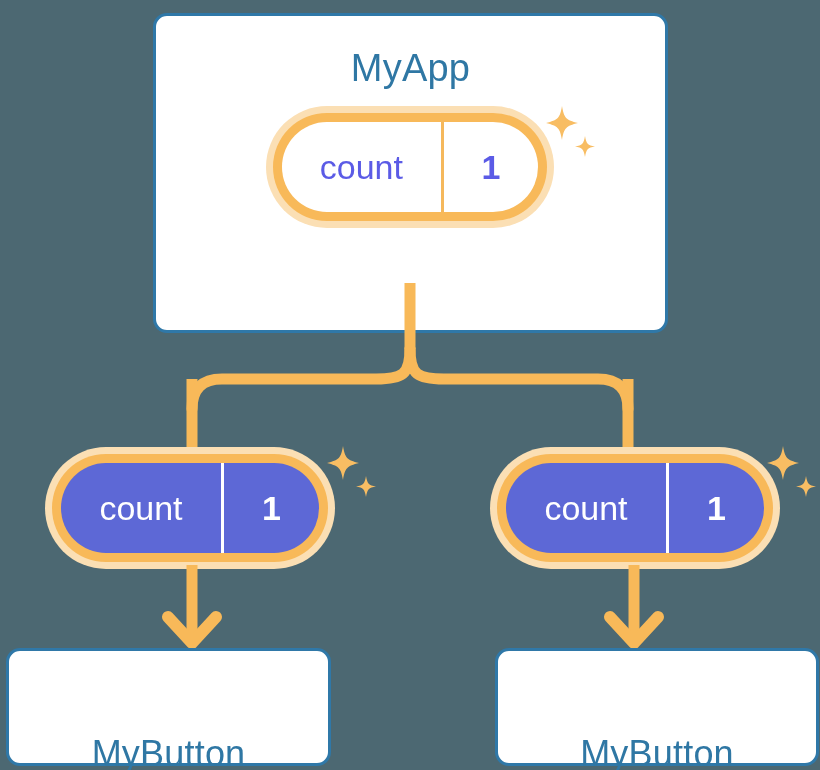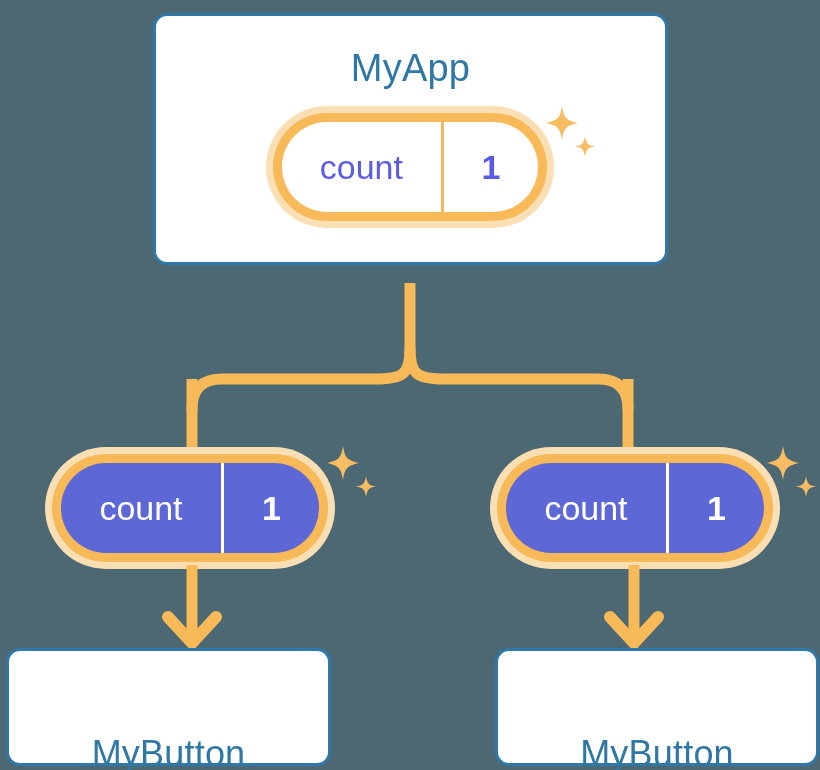--- a/index.html
+++ b/index.html
@@ -24,21 +24,21 @@
     position: absolute;
     background: #ffffff;
     border: 3px solid #2f78a8;
     border-radius: 14px;
     box-sizing: border-box;
   }
   #app-card {
     left: 153px;
     top: 13px;
     width: 515px;
-    height: 252px;
+    height: 320px;
   }
   .card-title {
     position: absolute;
     left: 0;
     right: 0;
     text-align: center;
     color: #2f77a4;
     font-size: 38px;
     font-weight: 500;
     letter-spacing: 0.2px;

